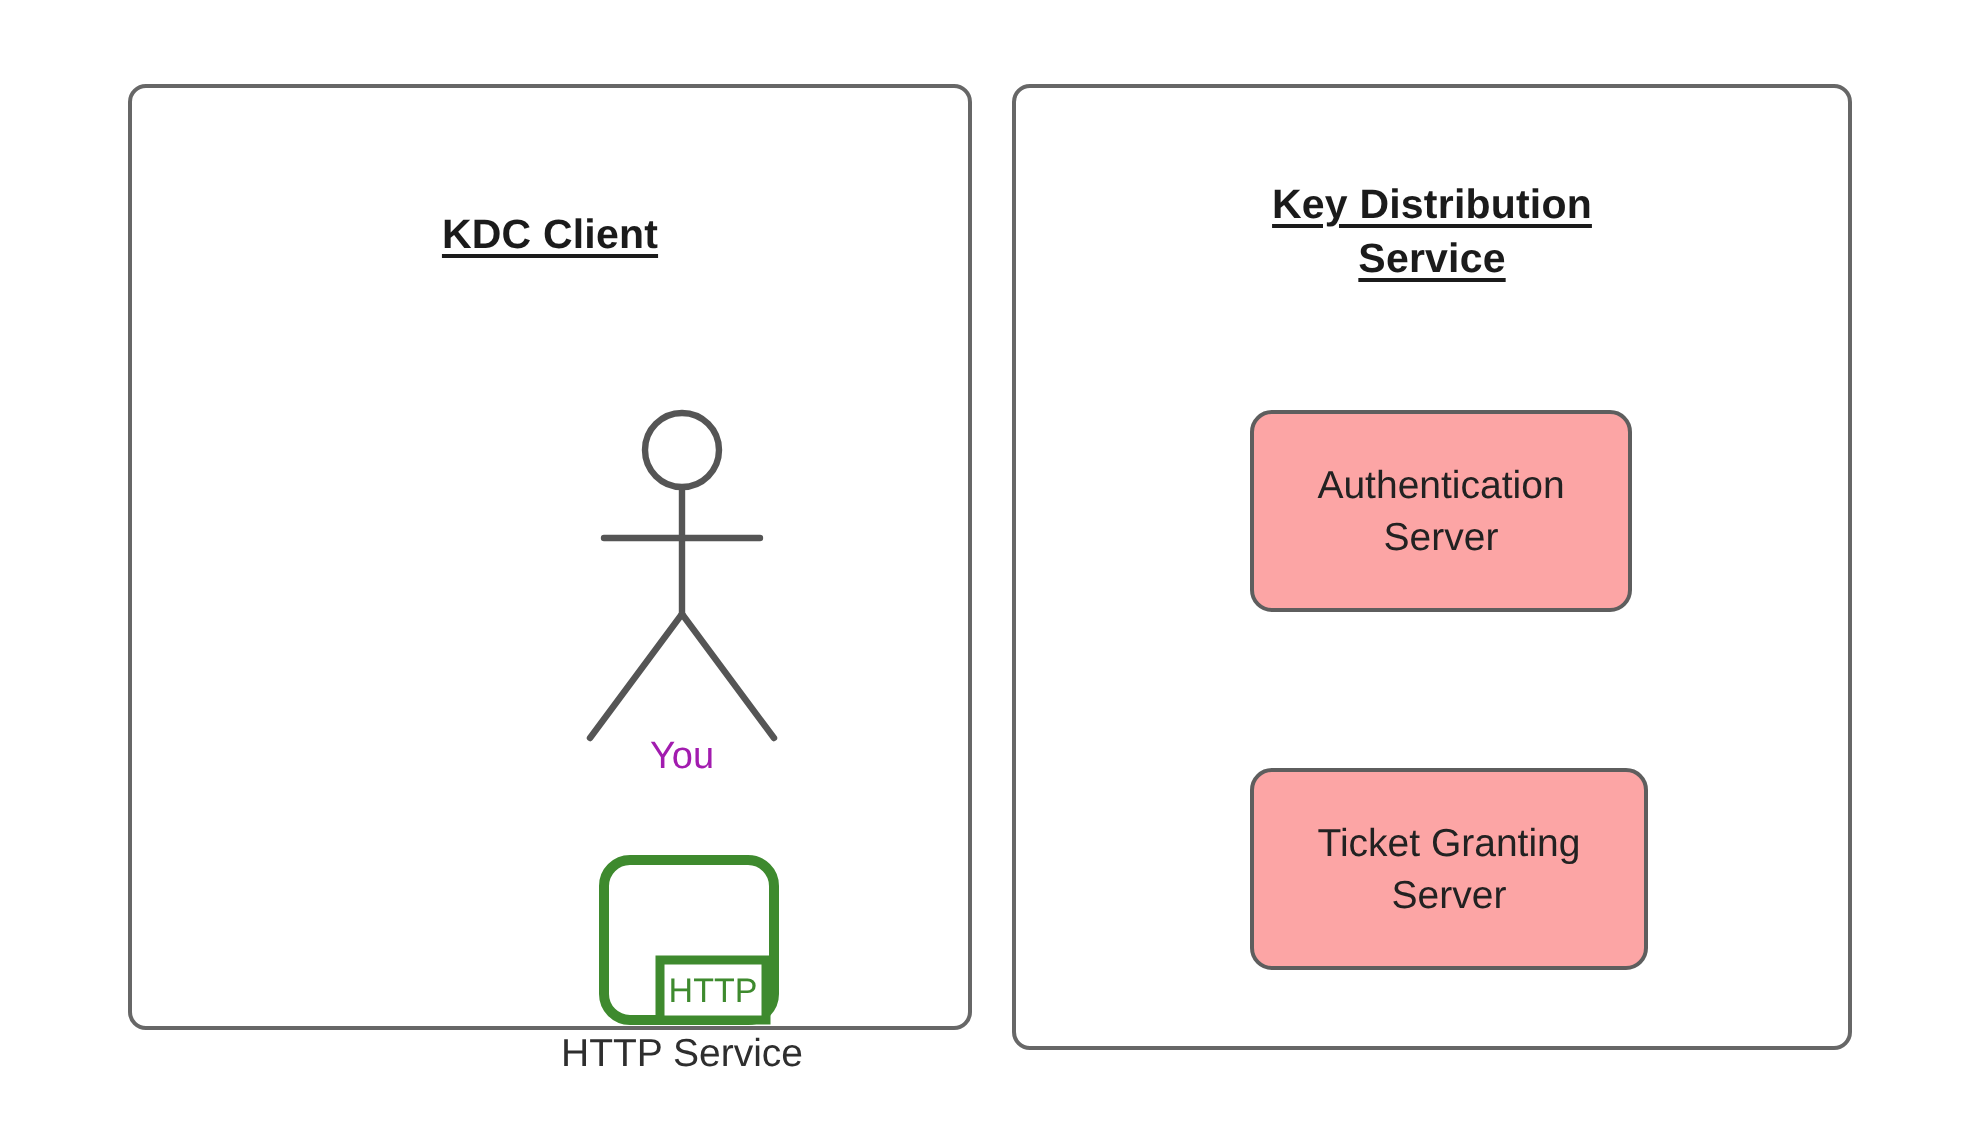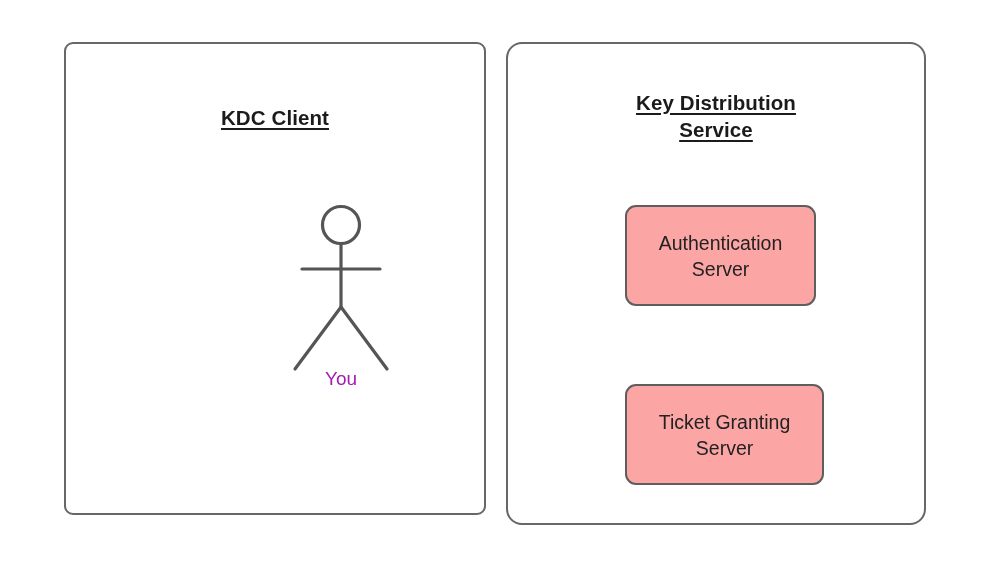--- a/index.html
+++ b/index.html
@@ -33,21 +33,20 @@
     left: 64px;
     top: 42px;
     width: 422px;
     height: 473px;
   }
   #panel-kdc {
     left: 506px;
     top: 42px;
     width: 420px;
     height: 483px;
-    border-radius: 16px;
   }
 
   .panel-title {
     position: absolute;
     left: 0;
     right: 0;
     text-align: center;
     font-weight: bold;
     font-size: 20.5px;
     line-height: 27px;
@@ -144,20 +143,32 @@
           <circle cx="70" cy="26" r="18.5"></circle>
           <line x1="70" y1="45" x2="70" y2="108"></line>
           <line x1="31" y1="70" x2="109" y2="70"></line>
           <line x1="70" y1="108" x2="24" y2="170"></line>
           <line x1="70" y1="108" x2="116" y2="170"></line>
         </g>
       </svg>
       <div class="actor-label">You</div>
     </div>
 
+    <div class="service">
+      <svg width="140" height="92" viewBox="0 0 140 92">
+
+        <rect x="31" y="8" width="85" height="80" rx="13" ry="13" fill="none" stroke="#3e8a2e" stroke-width="5"></rect>
+
+        <rect x="59" y="58" width="53" height="30" fill="#ffffff"></rect>
+
+        <rect x="59" y="58" width="53" height="30" fill="#ffffff" stroke="#3e8a2e" stroke-width="4.5"></rect>
+        <text x="85.5" y="79" text-anchor="middle" font-family="Liberation Sans, sans-serif" font-size="17" fill="#3e8a2e">HTTP</text>
+      </svg>
+      <div class="service-label">HTTP Service</div>
+    </div>
 
   </div>
 
   <div class="panel" id="panel-kdc">
 
     <div class="panel-title" id="title-kdc">
       <span>Key Distribution</span><br>
       <span>Service</span>
     </div>
 

